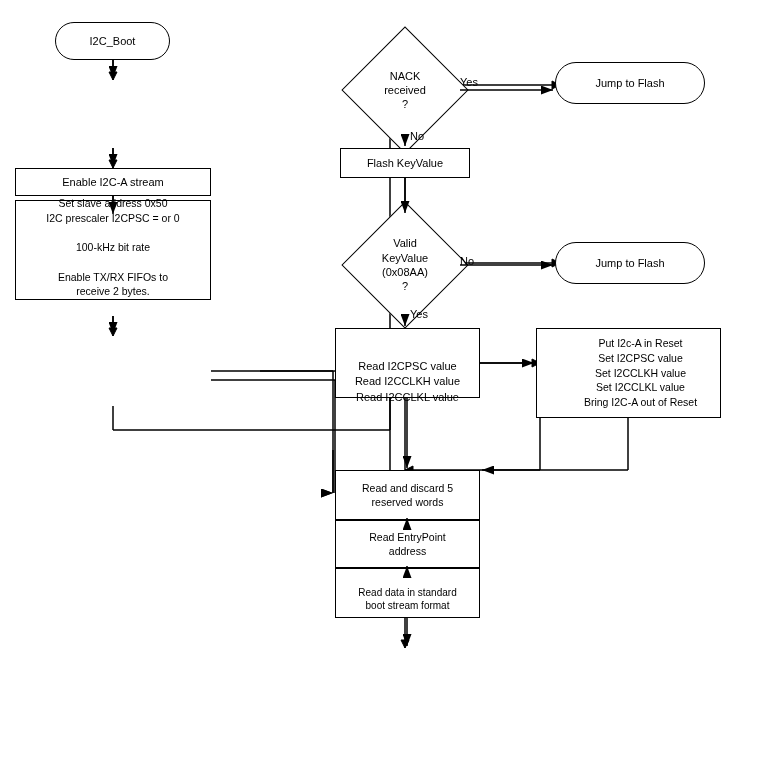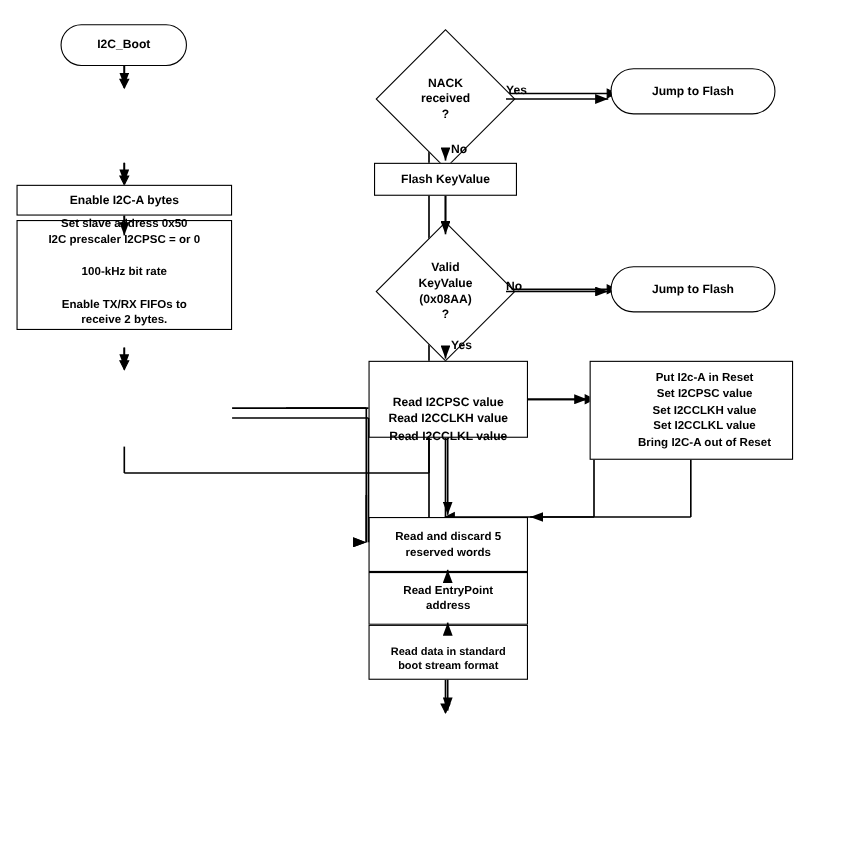--- a/index.html
+++ b/index.html
@@ -9,21 +9,20 @@
       font-size: 11px;
       width: 765px;
       height: 777px;
       overflow: hidden;
       position: relative;
     }
     .diagram {
       position: relative;
       width: 765px;
       height: 777px;
-      font-weight: bold;
     }
     
     .box {
       position: absolute;
       border: 1.5px solid #000;
       background: #fff;
       display: flex;
       align-items: center;
       justify-content: center;
       text-align: center;
@@ -133,21 +132,21 @@
     <line x1="390" y1="371" x2="390" y2="470"></line>
 
   </svg>
 
   <div class="box stadium" style="left:55px; top:22px; width:115px; height:38px;">
     <span>I2C_Boot</span>
   </div>
 
 
   <div class="box" style="left:15px; top:168px; width:196px; height:28px;">
-    <span>Enable I2C-A bytes</span>
+    <span>Enable I2C-A stream</span>
   </div>
 
   <div class="box" style="left:15px; top:200px; width:196px; height:100px;align-items:flex-end;">
     <span style="font-size:10.5px; line-height:1.4;">Set slave address 0x50<br>I2C prescaler I2CPSC = or 0<br><br>100-kHz bit rate<br><br>Enable TX/RX FIFOs to<br>receive 2 bytes.</span>
   </div>
 
 
   <div class="diamond-container" style="left:350px; top:40px; width:110px; height:100px;">
     <div class="diamond"></div>
     <div class="diamond-text">

